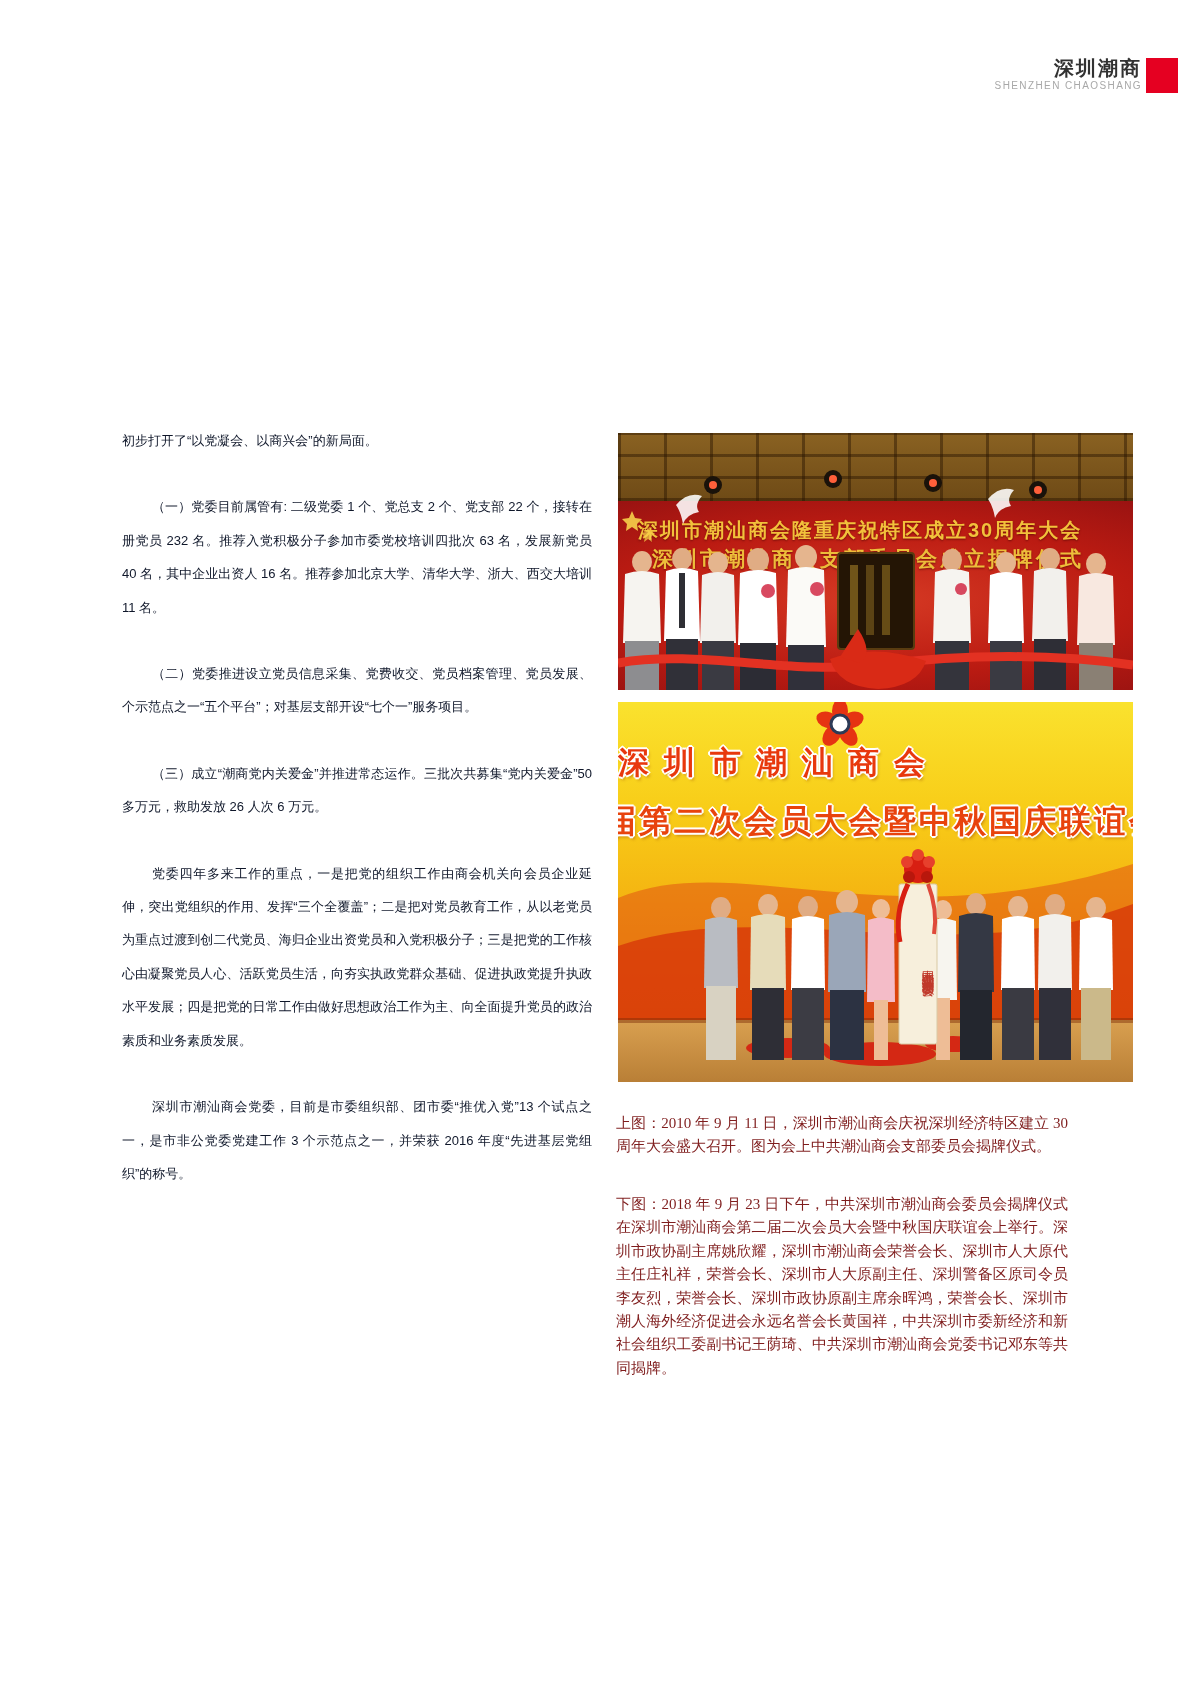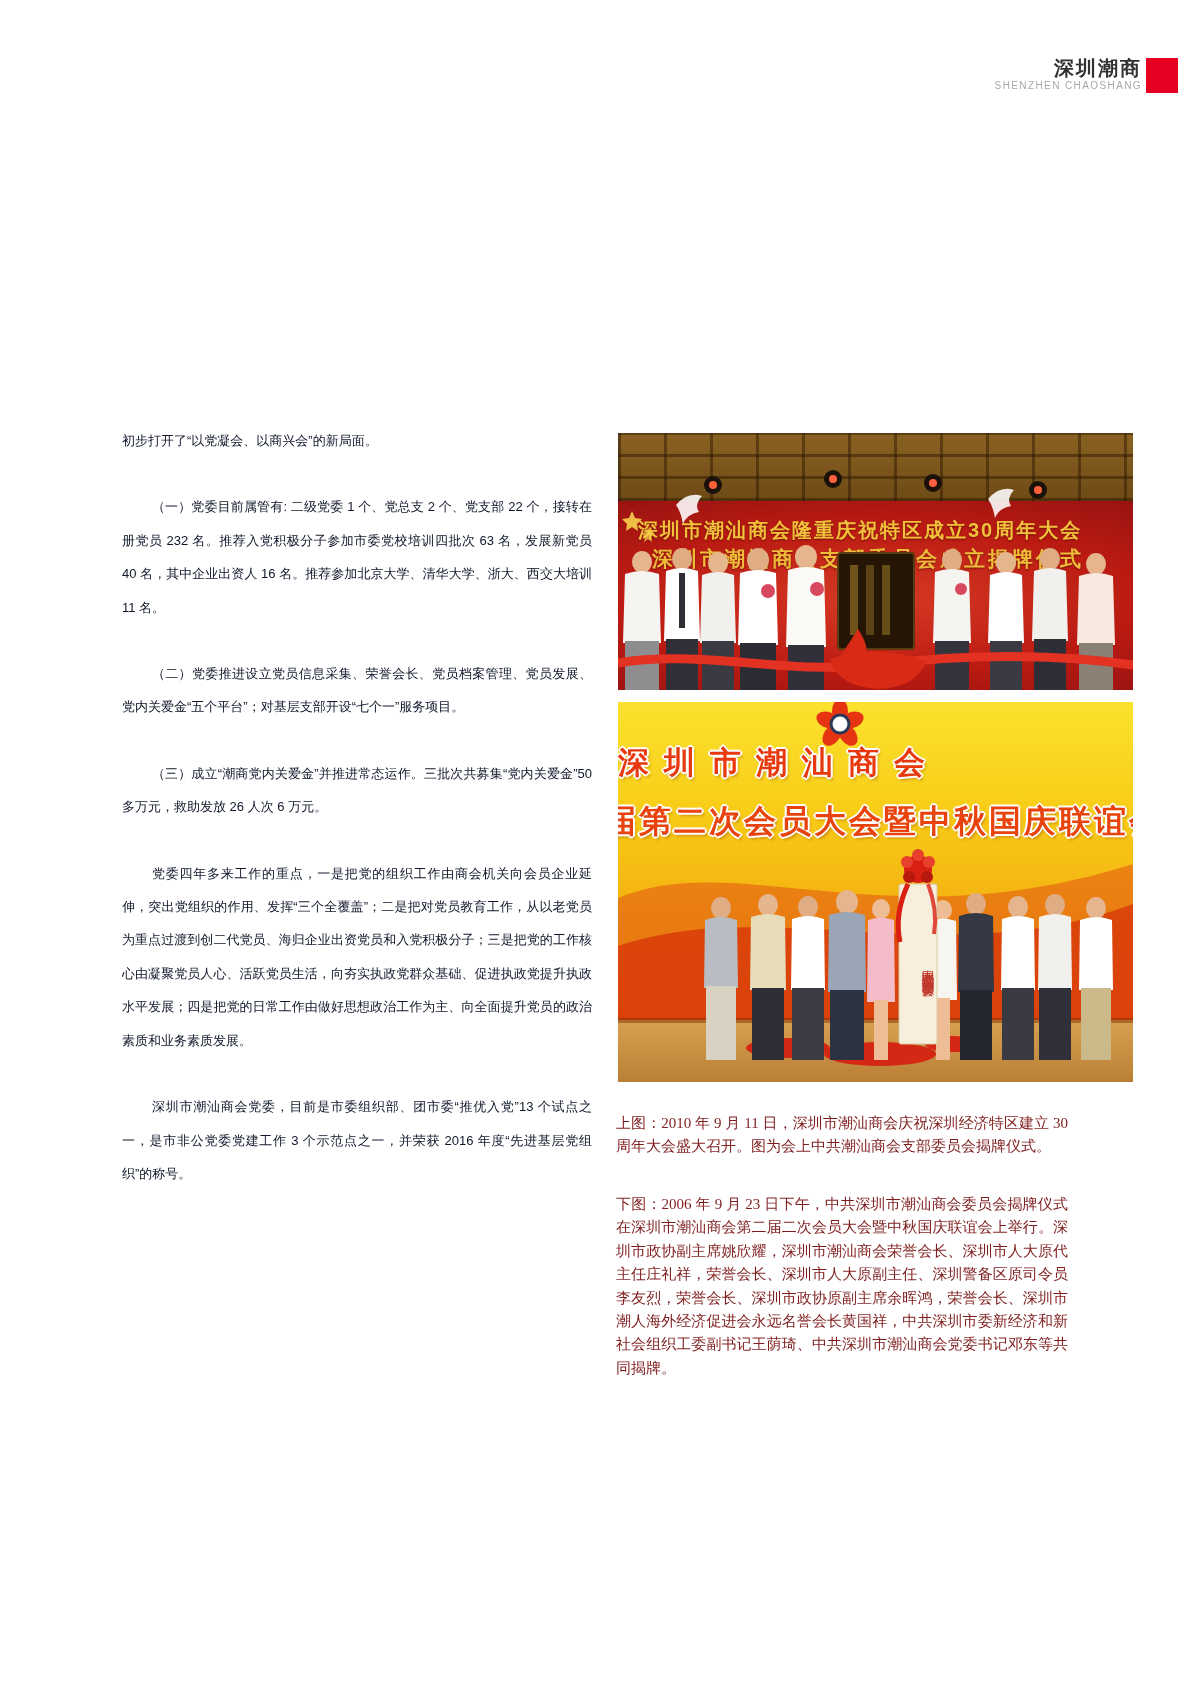--- a/index.html
+++ b/index.html
@@ -62,21 +62,21 @@
 
 <div class="page">
 
   <div class="brand-cn">深圳潮商</div>
   <div class="brand-en">SHENZHEN CHAOSHANG</div>
   <div class="brand-mark"></div>
 
   <div class="article">
     <p>初步打开了“以党凝会、以商兴会”的新局面。</p>
     <p class="indent">（一）党委目前属管有: 二级党委 1 个、党总支 2 个、党支部 22 个，接转在册党员 232 名。推荐入党积极分子参加市委党校培训四批次 63 名，发展新党员 40 名，其中企业出资人 16 名。推荐参加北京大学、清华大学、浙大、西交大培训 11 名。</p>
-    <p class="indent">（二）党委推进设立党员信息采集、荣誉会长、党员档案管理、党员发展、党内关爱金“五个平台”；对基层支部开设“七个一”服务项目。</p>
+    <p class="indent">（二）党委推进设立党员信息采集、党费收交、党员档案管理、党员发展、个示范点之一“五个平台”；对基层支部开设“七个一”服务项目。</p>
     <p class="indent">（三）成立“潮商党内关爱金”并推进常态运作。三批次共募集“党内关爱金”50 多万元，救助发放 26 人次 6 万元。</p>
     <p class="indent">党委四年多来工作的重点，一是把党的组织工作由商会机关向会员企业延伸，突出党组织的作用、发挥“三个全覆盖”；二是把对党员教育工作，从以老党员为重点过渡到创二代党员、海归企业出资党员和入党积极分子；三是把党的工作核心由凝聚党员人心、活跃党员生活，向夯实执政党群众基础、促进执政党提升执政水平发展；四是把党的日常工作由做好思想政治工作为主、向全面提升党员的政治素质和业务素质发展。</p>
     <p class="indent">深圳市潮汕商会党委，目前是市委组织部、团市委“推优入党”13 个试点之一，是市非公党委党建工作 3 个示范点之一，并荣获 2016 年度“先进基层党组织”的称号。</p>
   </div>
 
   <div class="photo photo1">
     <div class="p1-text1">深圳市潮汕商会隆重庆祝特区成立30周年大会</div>
     <div class="p1-text2">深圳市潮汕商会支部委员会成立揭牌仪式</div>
     <svg width="515" height="257" viewBox="0 0 515 257">
 
@@ -276,20 +276,20 @@
           <circle cx="300" cy="153" r="6" fill="#e7402c"></circle>
           <circle cx="291" cy="175" r="6" fill="#b8170c"></circle>
           <circle cx="309" cy="175" r="6" fill="#b8170c"></circle>
         </g>
       </g>
     </svg>
     <div class="p2-plaque-text">中国共产党深圳市潮汕商会委员会</div>
   </div>
 
   <div class="caption caption1">上图：2010 年 9 月 11 日，深圳市潮汕商会庆祝深圳经济特区建立 30 周年大会盛大召开。图为会上中共潮汕商会支部委员会揭牌仪式。</div>
-  <div class="caption caption2">下图：2006 年 9 月 23 日下午，中共深圳市潮汕商会委员会揭牌仪式在深圳市潮汕商会第二届二次会员大会暨中秋国庆联谊会上举行。深圳市政协副主席姚欣耀，深圳市潮汕商会荣誉会长、深圳市人大原代主任庄礼祥，荣誉会长、深圳市人大原副主任、深圳警备区原司令员李友烈，荣誉会长、深圳市政协原副主席余晖鸿，荣誉会长、深圳市潮人海外经济促进会永远名誉会长黄国祥，中共深圳市委新经济和新社会组织工委副书记王荫琦、中共深圳市潮汕商会党委书记邓东等共同揭牌。</div>
+  <div class="caption caption2">下图：2018 年 9 月 23 日下午，中共深圳市潮汕商会委员会揭牌仪式在深圳市潮汕商会第二届二次会员大会暨中秋国庆联谊会上举行。深圳市政协副主席姚欣耀，深圳市潮汕商会荣誉会长、深圳市人大原代主任庄礼祥，荣誉会长、深圳市人大原副主任、深圳警备区原司令员李友烈，荣誉会长、深圳市政协原副主席余晖鸿，荣誉会长、深圳市潮人海外经济促进会永远名誉会长黄国祥，中共深圳市委新经济和新社会组织工委副书记王荫琦、中共深圳市潮汕商会党委书记邓东等共同揭牌。</div>
 
   <div class="footer">
     <span class="footer-brand">深圳潮商</span>
     <span class="footer-page">19</span>
   </div>
 
 </div>
 
 </body></html>

